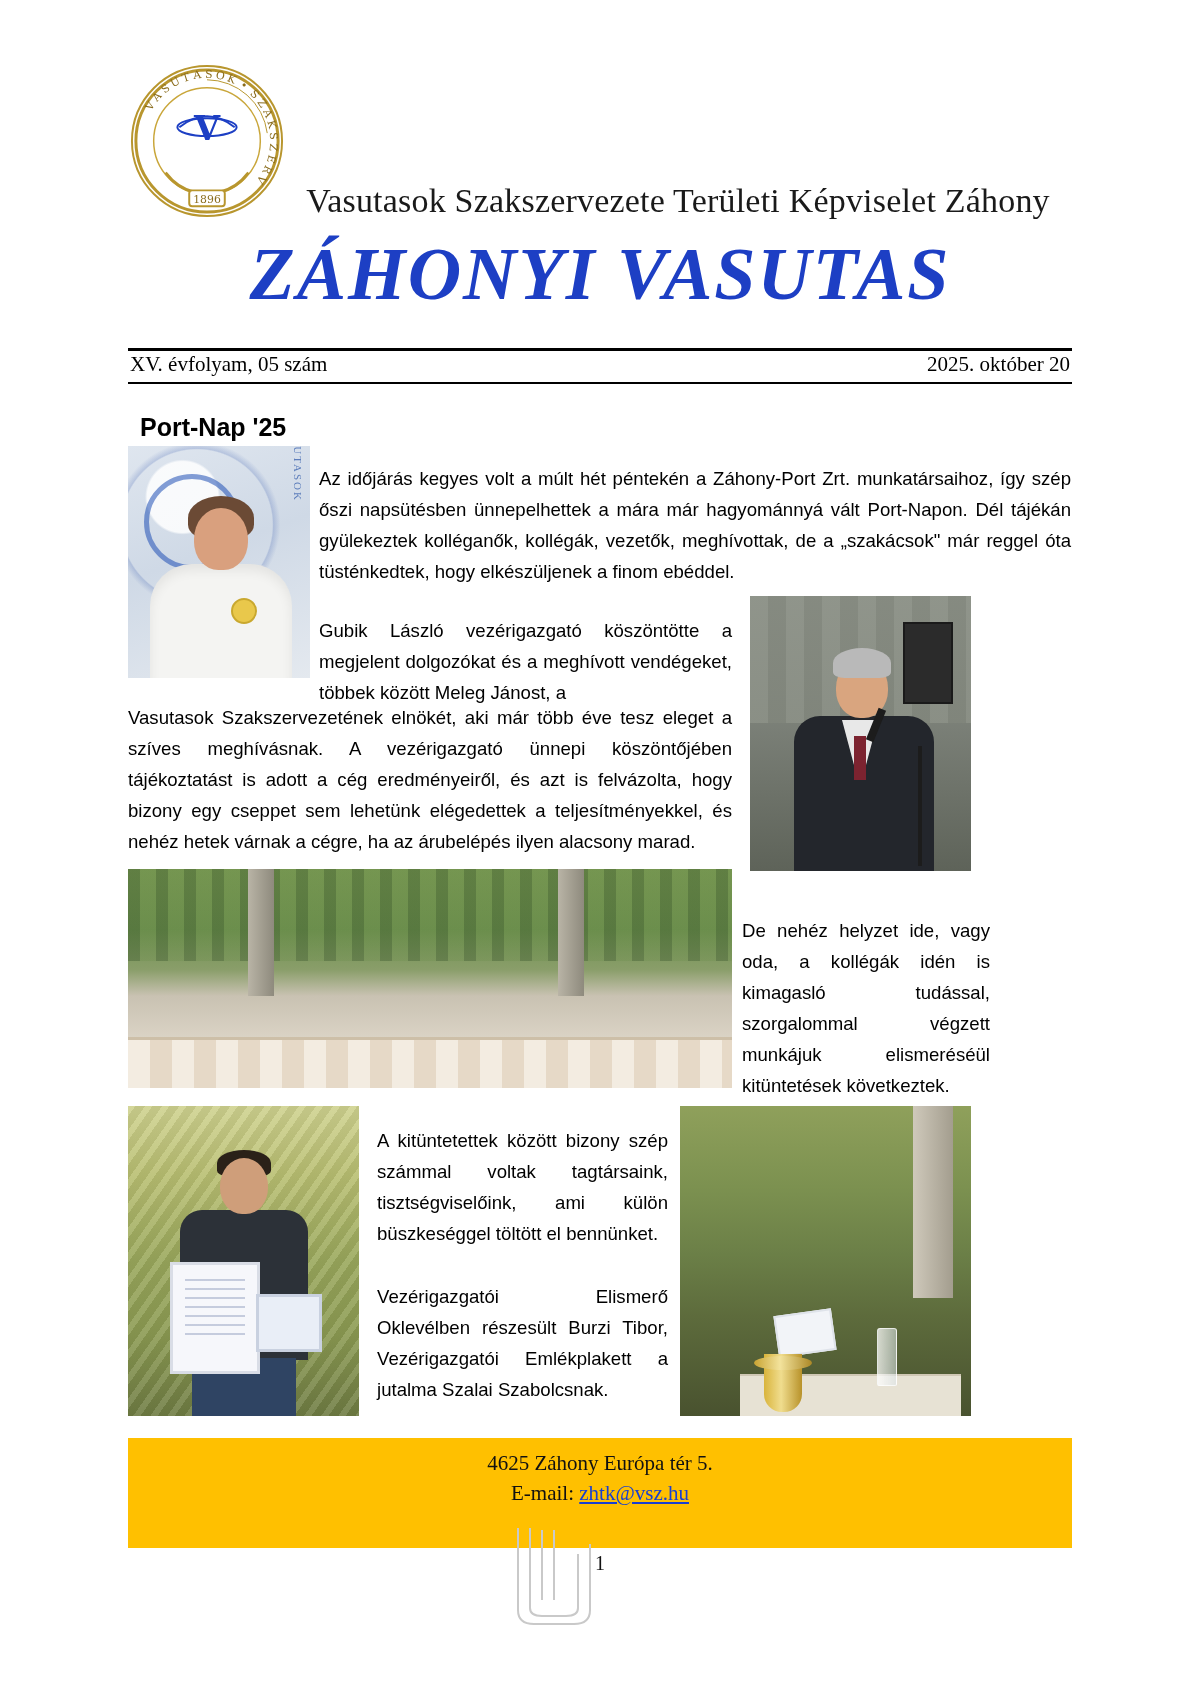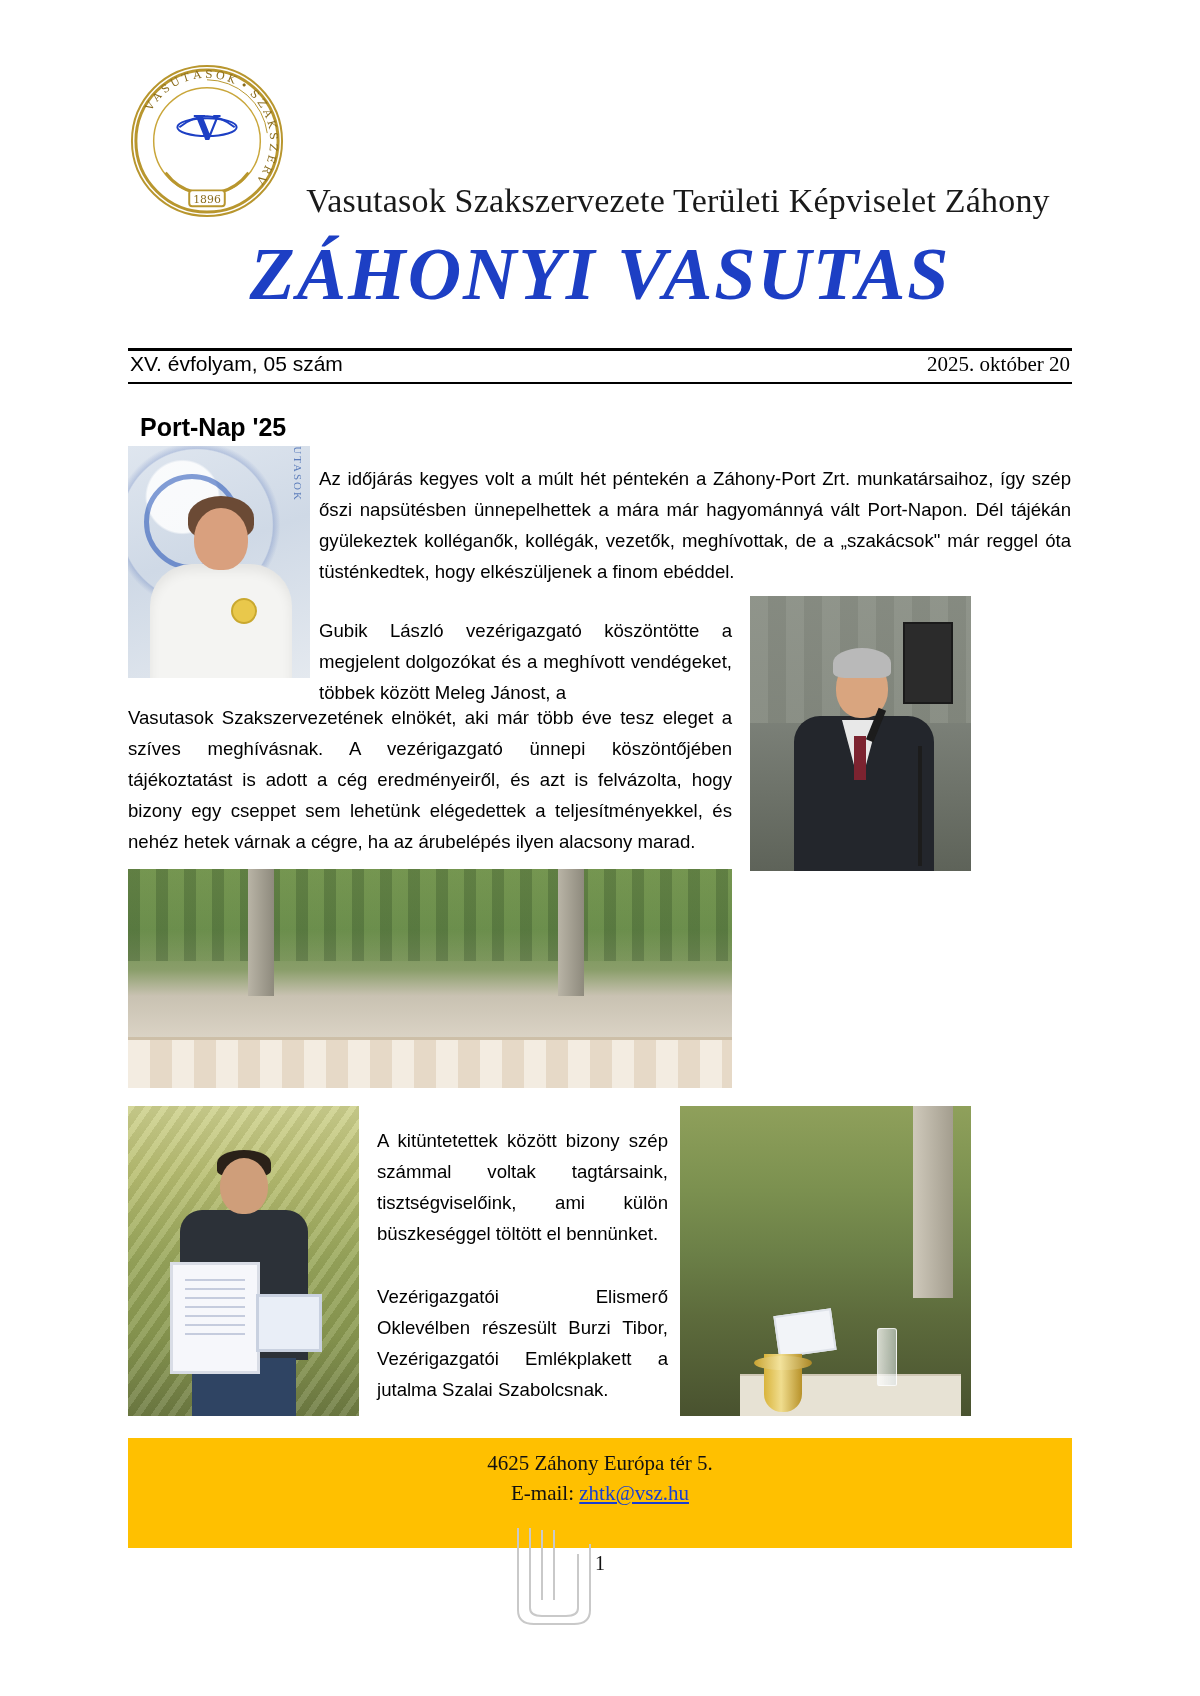--- a/index.html
+++ b/index.html
@@ -76,21 +76,21 @@
     top: 382px;
     width: 944px;
     height: 2px;
     background: #000;
   }
   .issue-left {
     position: absolute;
     left: 130px;
     top: 352px;
     font-size: 21px;
-    font-family: Liberation Sans, sans-serif;
+    font-family: Liberation Serif, serif;
   }
   .issue-right {
     position: absolute;
     right: 130px;
     top: 352px;
     font-size: 21px;
     font-family: "Liberation Serif", serif;
   }
 
   
@@ -536,20 +536,21 @@
       <div class="h" style="background:#d8a987;"></div>
       <div class="b" style="background:#c4463f;"></div>
     </div>
     <div class="pg-person" style="left:480px;">
       <div class="h" style="background:#ddb08c;"></div>
       <div class="b" style="background:#efe6d6;"></div>
     </div>
     <div class="pg-table"></div>
   </div>
 
+  <p class="body-text para3">De nehéz helyzet ide, vagy oda, a kollégák idén is kimagasló tudással, szorgalommal végzett munkájuk elismeréséül kitüntetések következtek.</p>
 
   <div class="photo photo-award-man">
     <div class="pa-bg"></div>
     <div class="pa-leaves"></div>
     <div class="pa-torso"></div>
     <div class="pa-hair"></div>
     <div class="pa-head"></div>
     <div class="pa-jeans"></div>
     <div class="pa-cert"></div>
     <div class="pa-box"></div>

